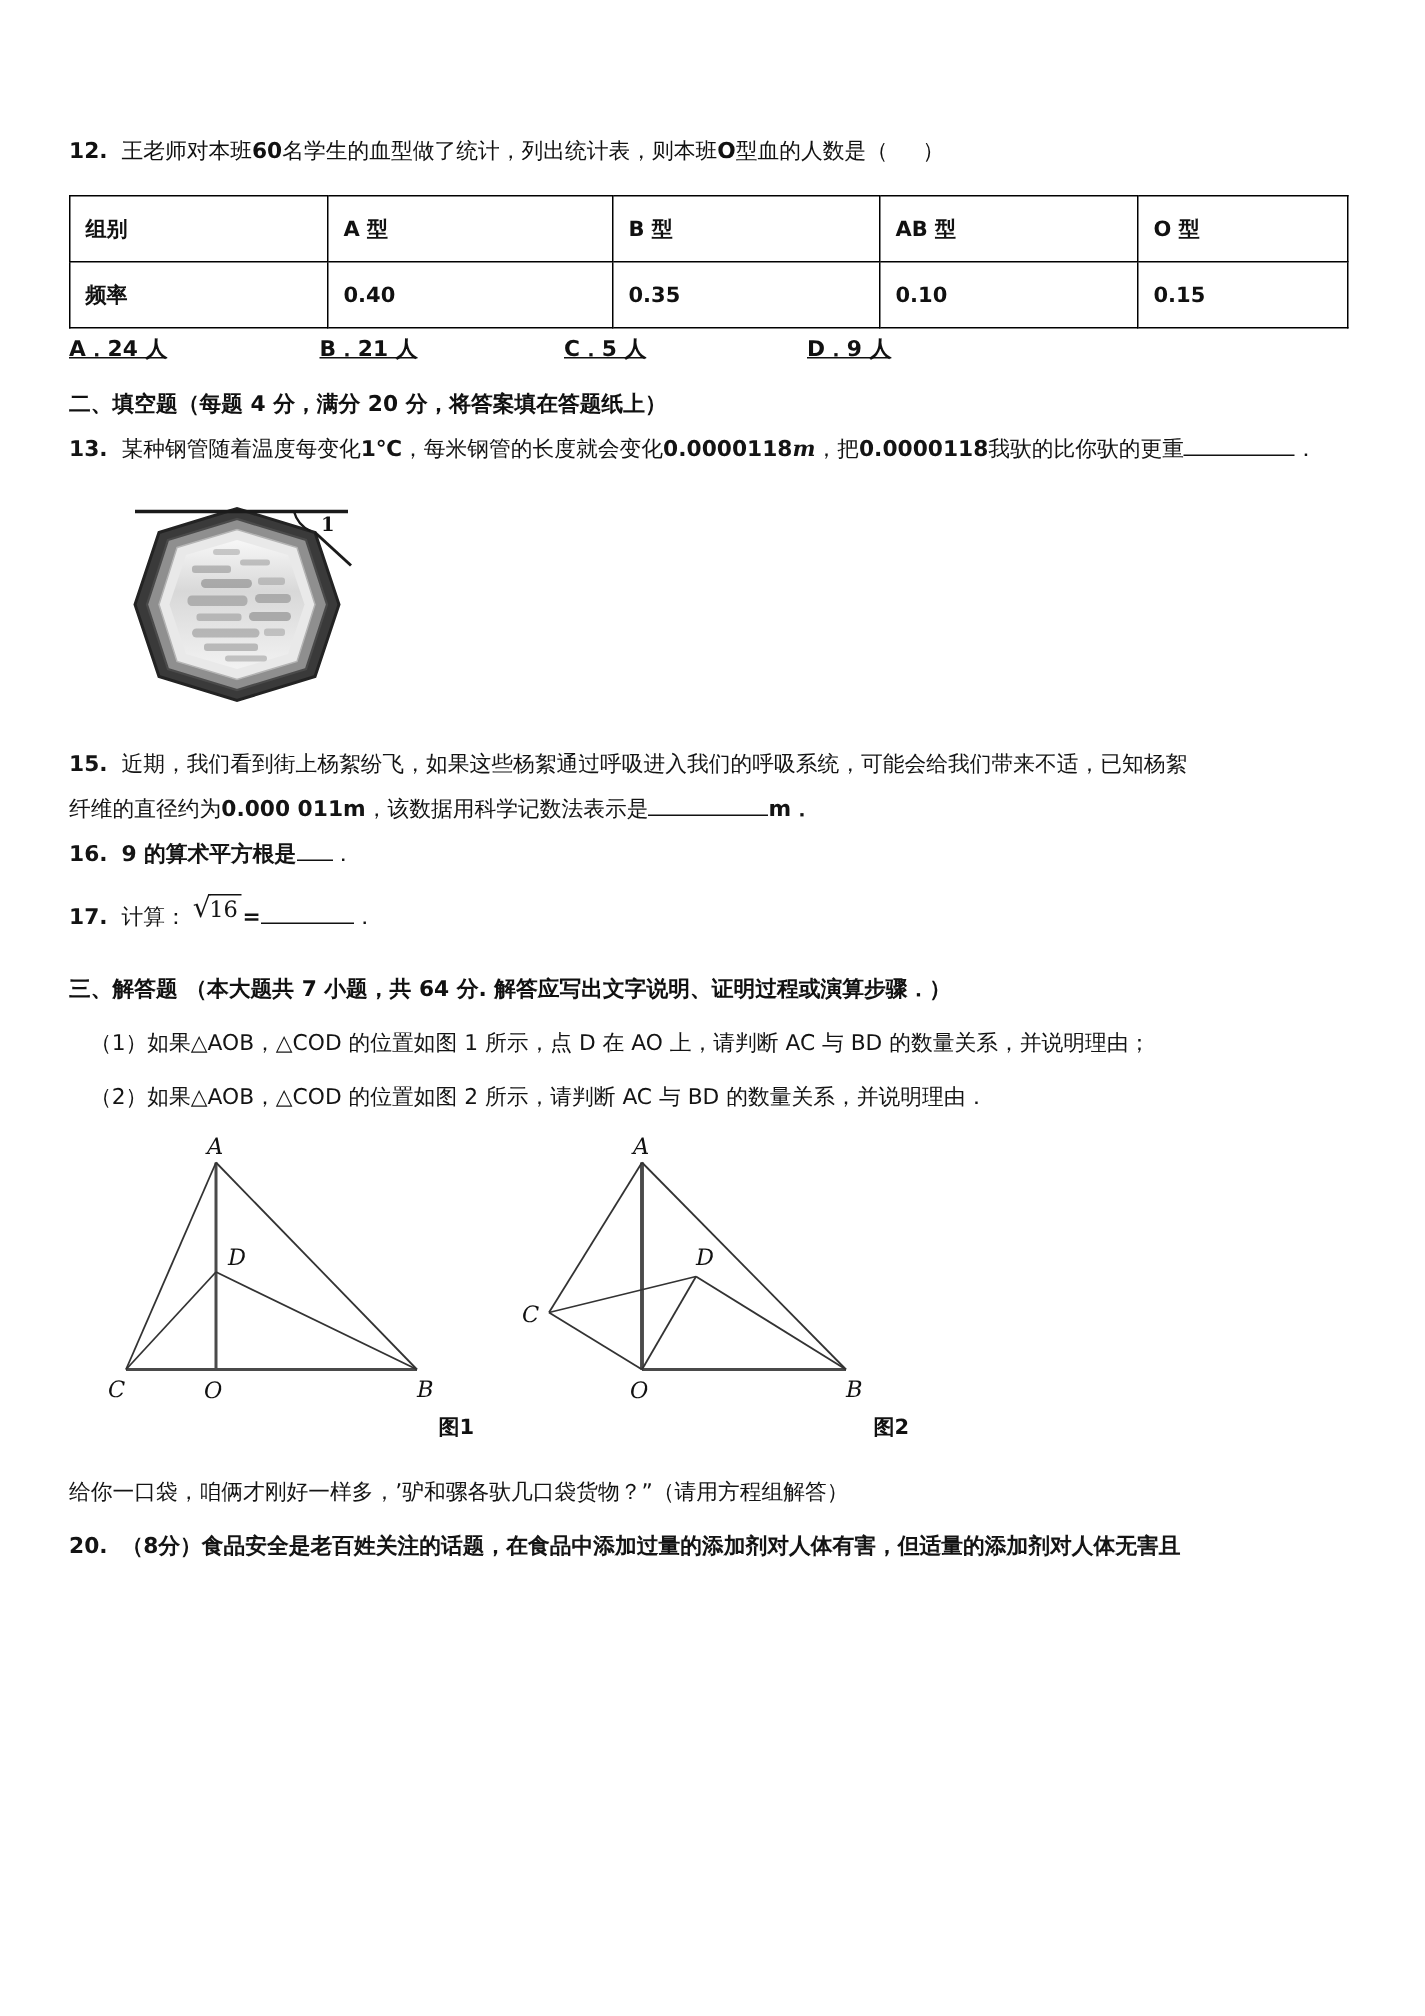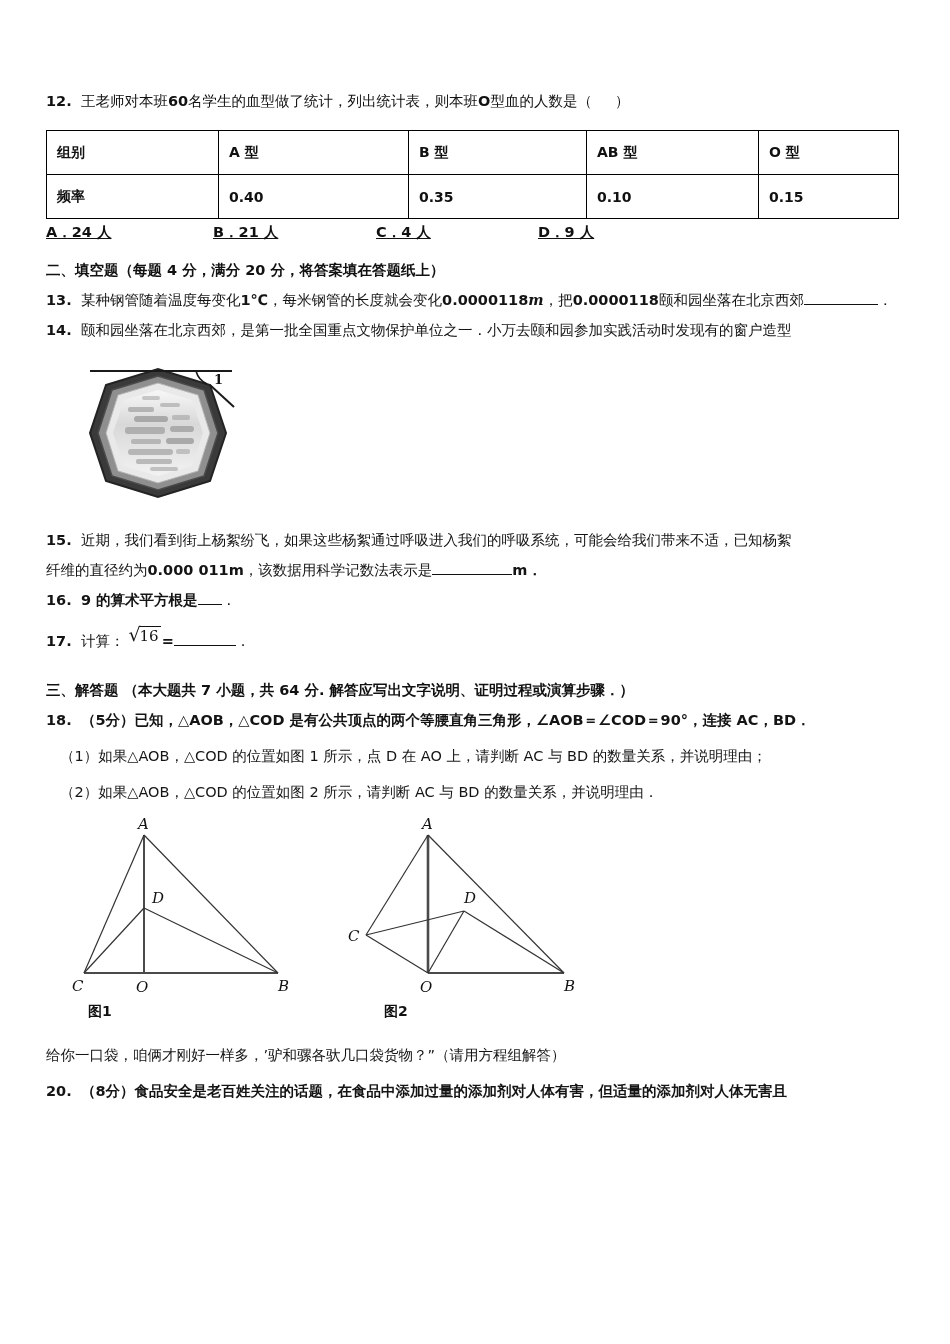--- a/index.html
+++ b/index.html
@@ -135,21 +135,21 @@
     height: 215px;
     margin-top: 6px;
   }
   .fig {
     position: absolute;
     top: 0;
   }
   .fig1 { left: 20px; }
   .fig2 { left: 300px; }
   .fig-caption {
-    text-align: left;
+    text-align: right;
     font-size: 14px;
     font-weight: bold;
     margin-top: -4px;
   }
   .fig1 .fig-caption { width: 250px; padding-left: 22px; box-sizing: border-box; }
   .fig2 .fig-caption { width: 260px; padding-left: 38px; box-sizing: border-box; }
   .indent { padding-left: 14px; }
   .gapsm { height: 6px; }
   .gapmd { height: 14px; }
 </style>
@@ -186,35 +186,31 @@
           <td>0.35</td>
           <td>0.10</td>
           <td>0.15</td>
         </tr>
       </tbody>
     </table>
 
     <div class="choices">
       <span class="ch ch0">A．24 人</span>
       <span class="ch ch1">B．21 人</span>
-      <span class="ch ch2">C．4 人</span>
+      <span class="ch ch2">C．5 人</span>
       <span class="ch ch3">D．9 人</span>
     </div>
 
     <div class="section-head">二、填空题（每题 4 分，满分 20 分，将答案填在答题纸上）</div>
 
     <div class="qline">
       <span class="num">13</span><span class="num">.</span>&nbsp;
-      <span>某种钢管随着温度每变化</span><span class="num">1℃</span><span>，每米钢管的长度就会变化</span><span class="num">0.0000118</span><span class="num mi">m</span><span>，把</span><span class="num">0.0000118</span><span>颐和园坐落在北京西郊</span><span class="blank w74"></span><span>．</span>
-    </div>
-
-    <div class="qline">
-      <span class="num">14</span><span class="num">.</span>&nbsp;
-      <span>颐和园坐落在北京西郊，是第一批全国重点文物保护单位之一．小万去颐和园参加实践活动时发现有的窗户造型</span>
-    </div>
+      <span>某种钢管随着温度每变化</span><span class="num">1℃</span><span>，每米钢管的长度就会变化</span><span class="num">0.0000118</span><span class="num mi">m</span><span>，把</span><span class="num">0.0000118</span><span>我驮的比你驮的更重</span><span class="blank w74"></span><span>．</span>
+    </div>
+
 
     <div class="octagon-fig">
       <svg width="200" height="150" viewBox="0 0 200 150">
         <defs>
           <clipPath id="innerClip">
             <polygon points="52,36 98,22 144,36 158,78 144,120 98,134 52,120 38,78"></polygon>
           </clipPath>
           <linearGradient id="glassGrad" x1="0" y1="0" x2="0" y2="1">
             <stop offset="0%" stop-color="#f7f7f7"></stop>
             <stop offset="40%" stop-color="#d8d8d8"></stop>
@@ -274,24 +270,20 @@
 
     <div class="qline">
       <span class="num">17</span><span class="num">.</span>&nbsp;
       <span>计算：</span><span class="sqrt-wrap"><span class="radical">√</span><span class="radicand">16</span></span><span class="num">=</span><span class="blank w62"></span><span>．</span>
     </div>
 
     <div class="gapsm"></div>
 
     <div class="section-head">三、解答题 （本大题共 7 小题，共 64 分. 解答应写出文字说明、证明过程或演算步骤．）</div>
 
-    <div class="qline">
-      <span class="num">18</span><span class="num">.</span>&nbsp;
-      <span class="b">（5分）</span><span class="b">已知，△AOB，△COD 是有公共顶点的两个等腰直角三角形，∠AOB＝∠COD＝90°，连接 AC，BD．</span>
-    </div>
     <div class="gapsm"></div>
     <div class="qline indent">（1）如果△AOB，△COD 的位置如图 1 所示，点 D 在 AO 上，请判断 AC 与 BD 的数量关系，并说明理由；</div>
     <div class="gapsm"></div>
     <div class="qline indent">（2）如果△AOB，△COD 的位置如图 2 所示，请判断 AC 与 BD 的数量关系，并说明理由．</div>
 
     <div class="figures">
 
       <div class="fig fig1">
         <svg width="250" height="190" viewBox="0 0 250 190">
 

